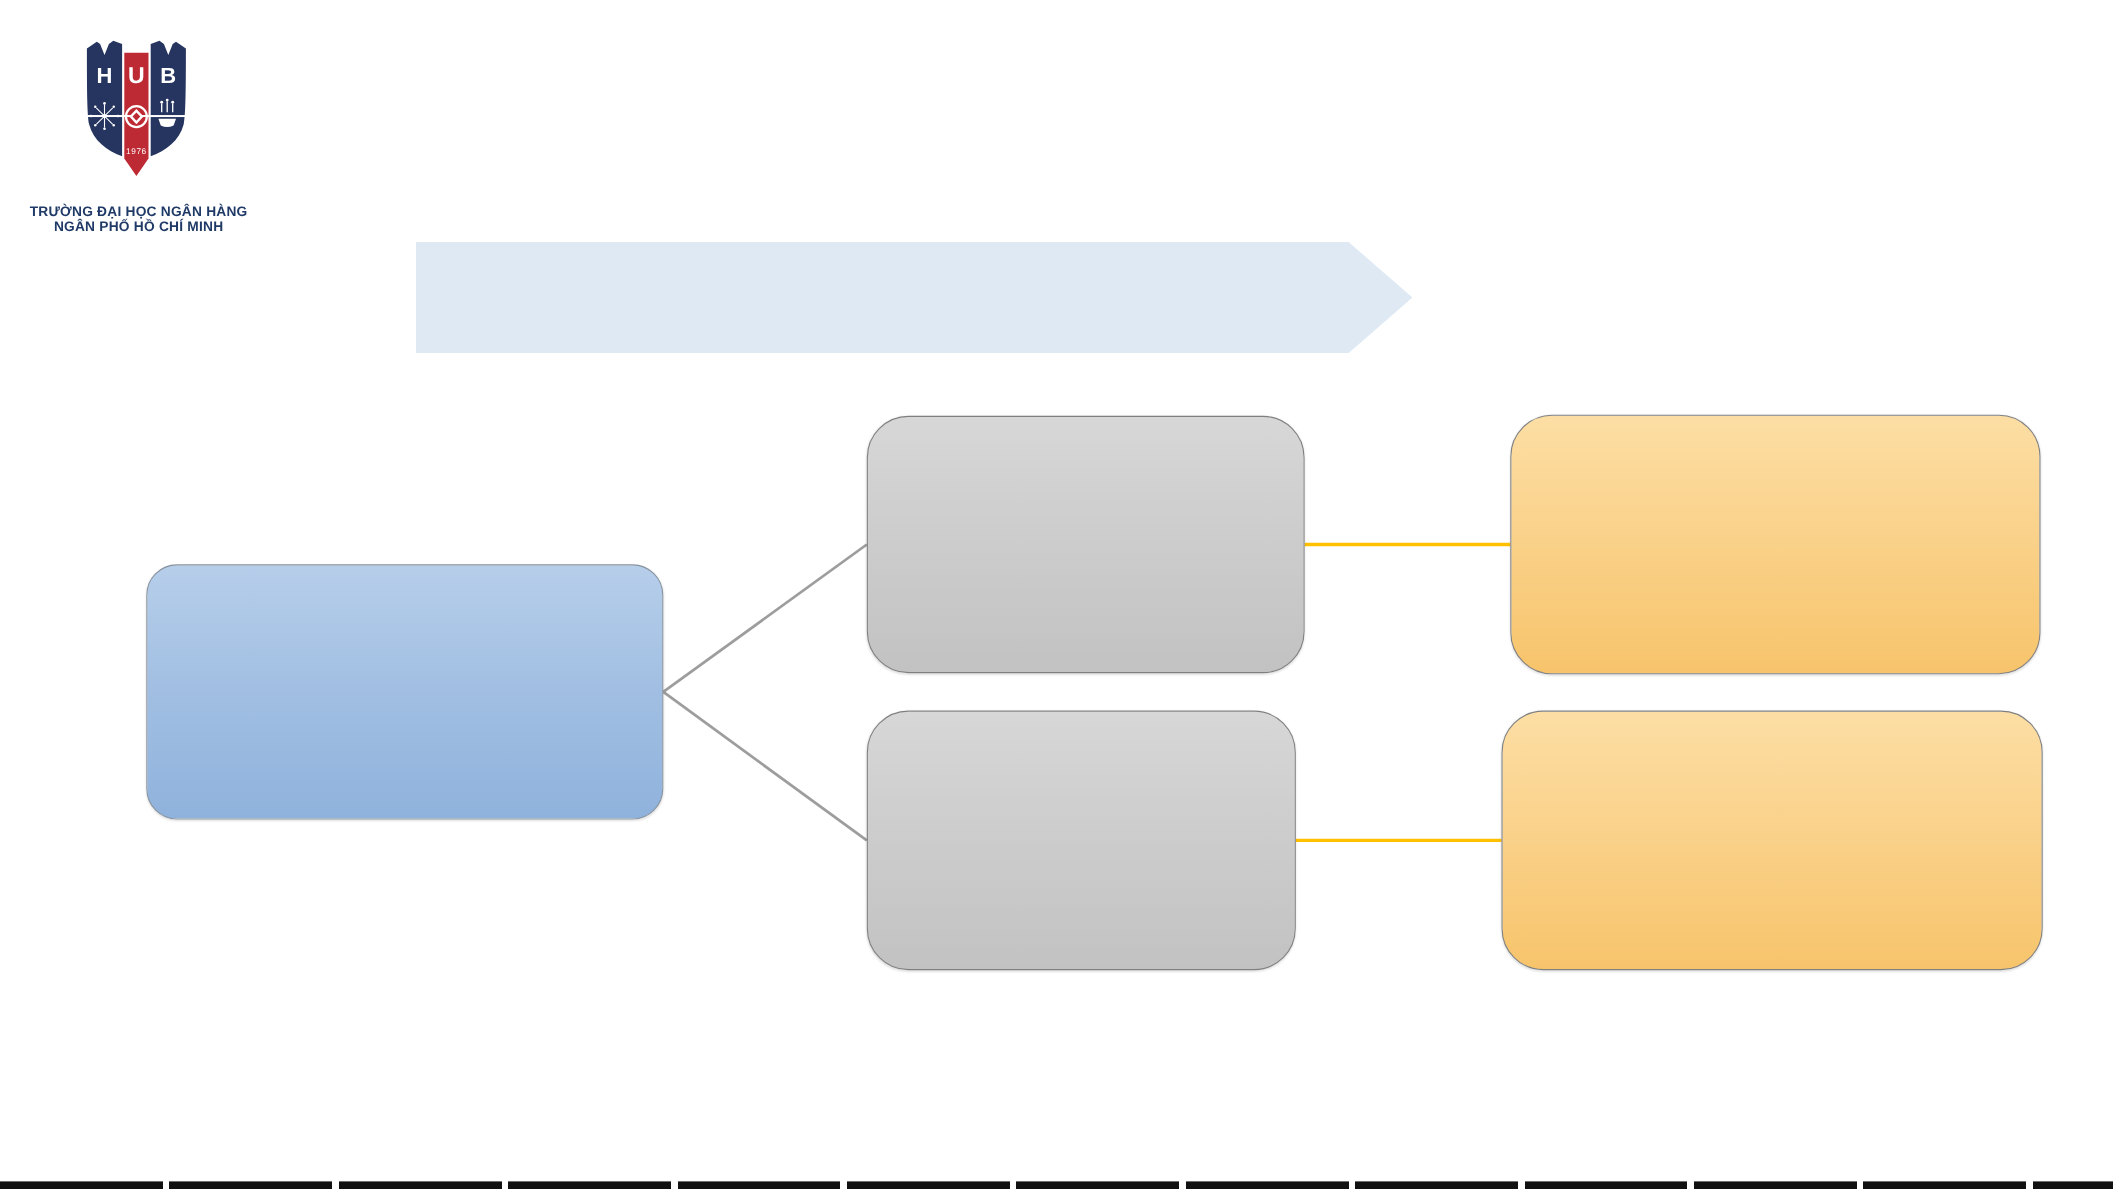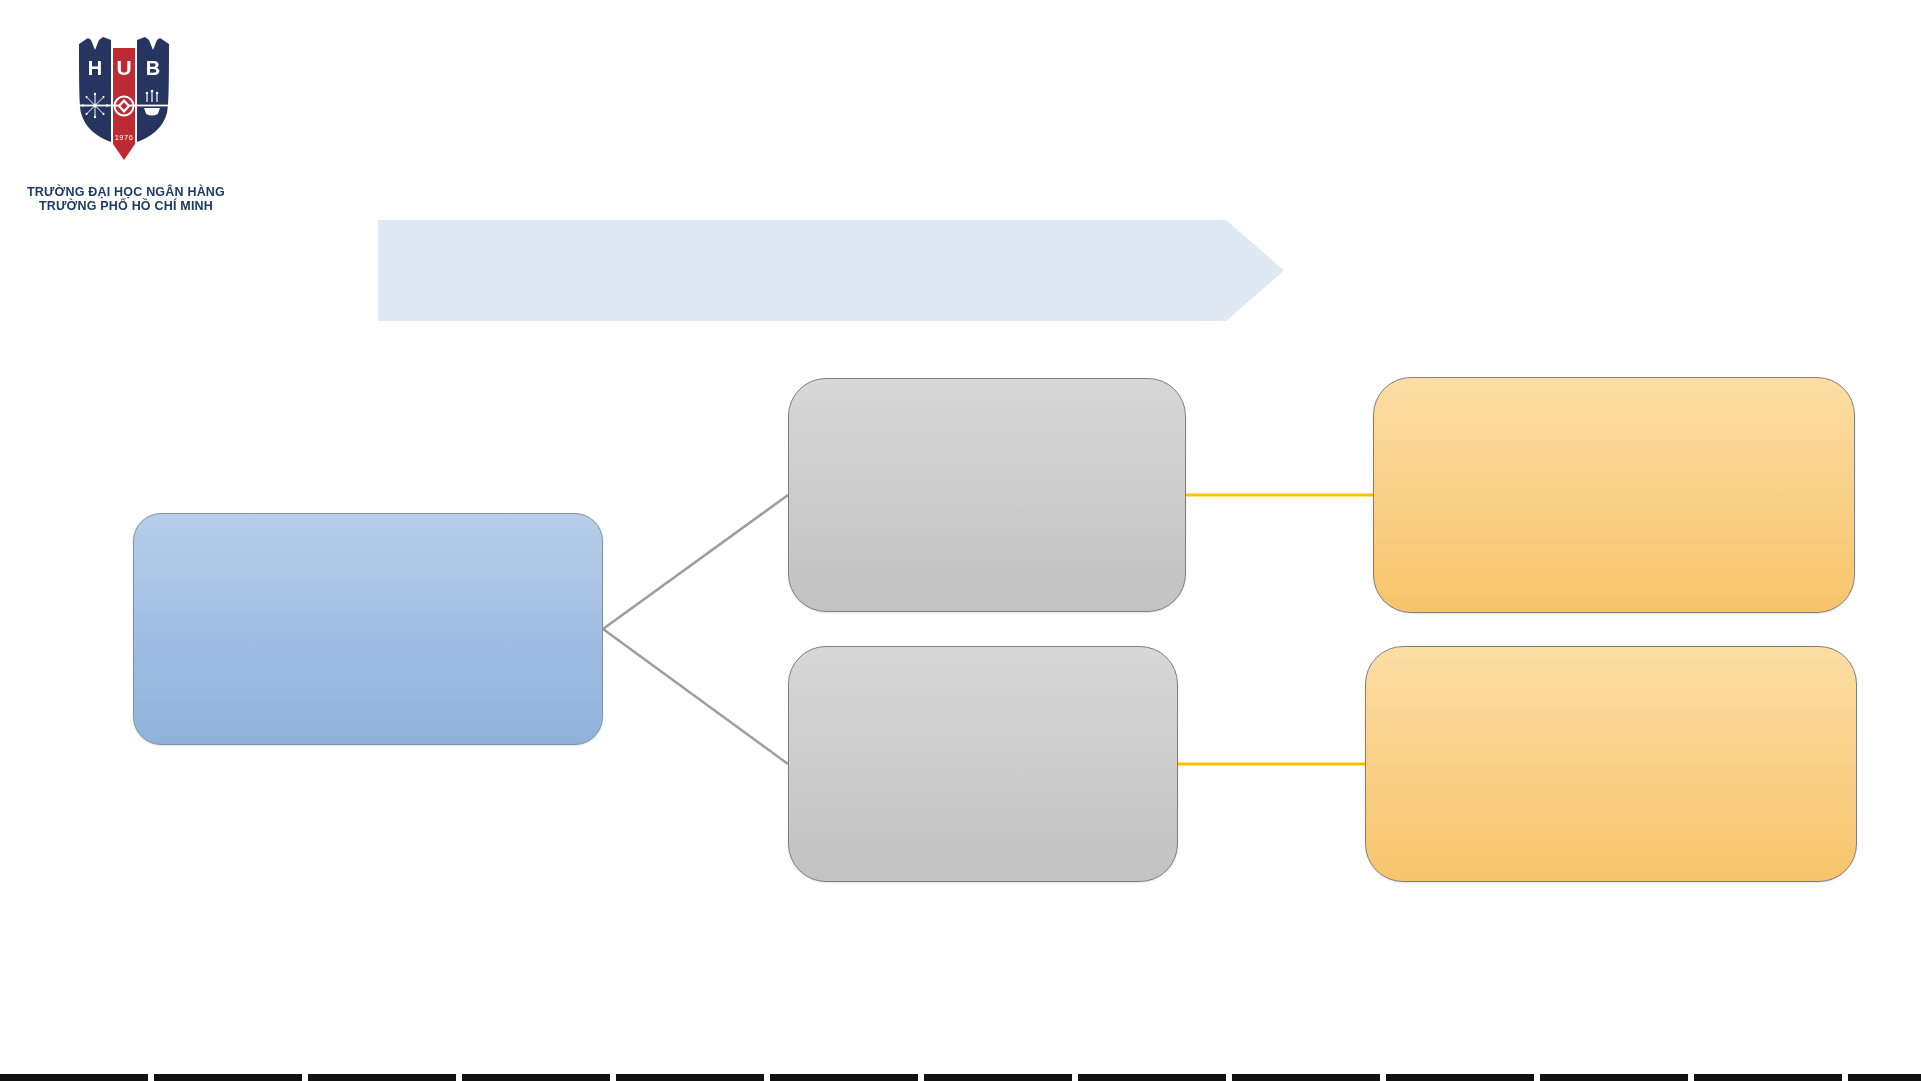--- a/index.html
+++ b/index.html
@@ -120,21 +120,21 @@
         <line x1="79" y1="66" x2="79" y2="58"></line> 
           <circle cx="79" cy="57" r="1.3" stroke="none"></circle>
         <path d="M66,72 L82,72 L79.8,78 Q74,81 68.2,78 Z" stroke="none"></path>
       </g>
 
       <text x="46" y="104" font-size="7.5" fill="#ffffff" text-anchor="middle" letter-spacing="0.5" font-family="&quot;Liberation Sans&quot;, sans-serif">1976</text>
     </svg>
 
     <div class="logo-caption">
       <div>TRƯỜNG ĐẠI HỌC NGÂN HÀNG</div>
-      <div>TRƯỜNG PHỐ HỒ CHÍ MINH</div>
+      <div>NGÂN PHỐ HỒ CHÍ MINH</div>
     </div>
   </div>
 
   <div class="banner-arrow">
     <span></span>
   </div>
 
   <svg class="connectors" width="1921" height="1081" viewBox="0 0 1921 1081" xmlns="http://www.w3.org/2000/svg">
     <line x1="603" y1="629" x2="788" y2="495" stroke="#9D9D9D" stroke-width="2.5"></line>
     <line x1="603" y1="629" x2="788" y2="764" stroke="#9D9D9D" stroke-width="2.5"></line>

